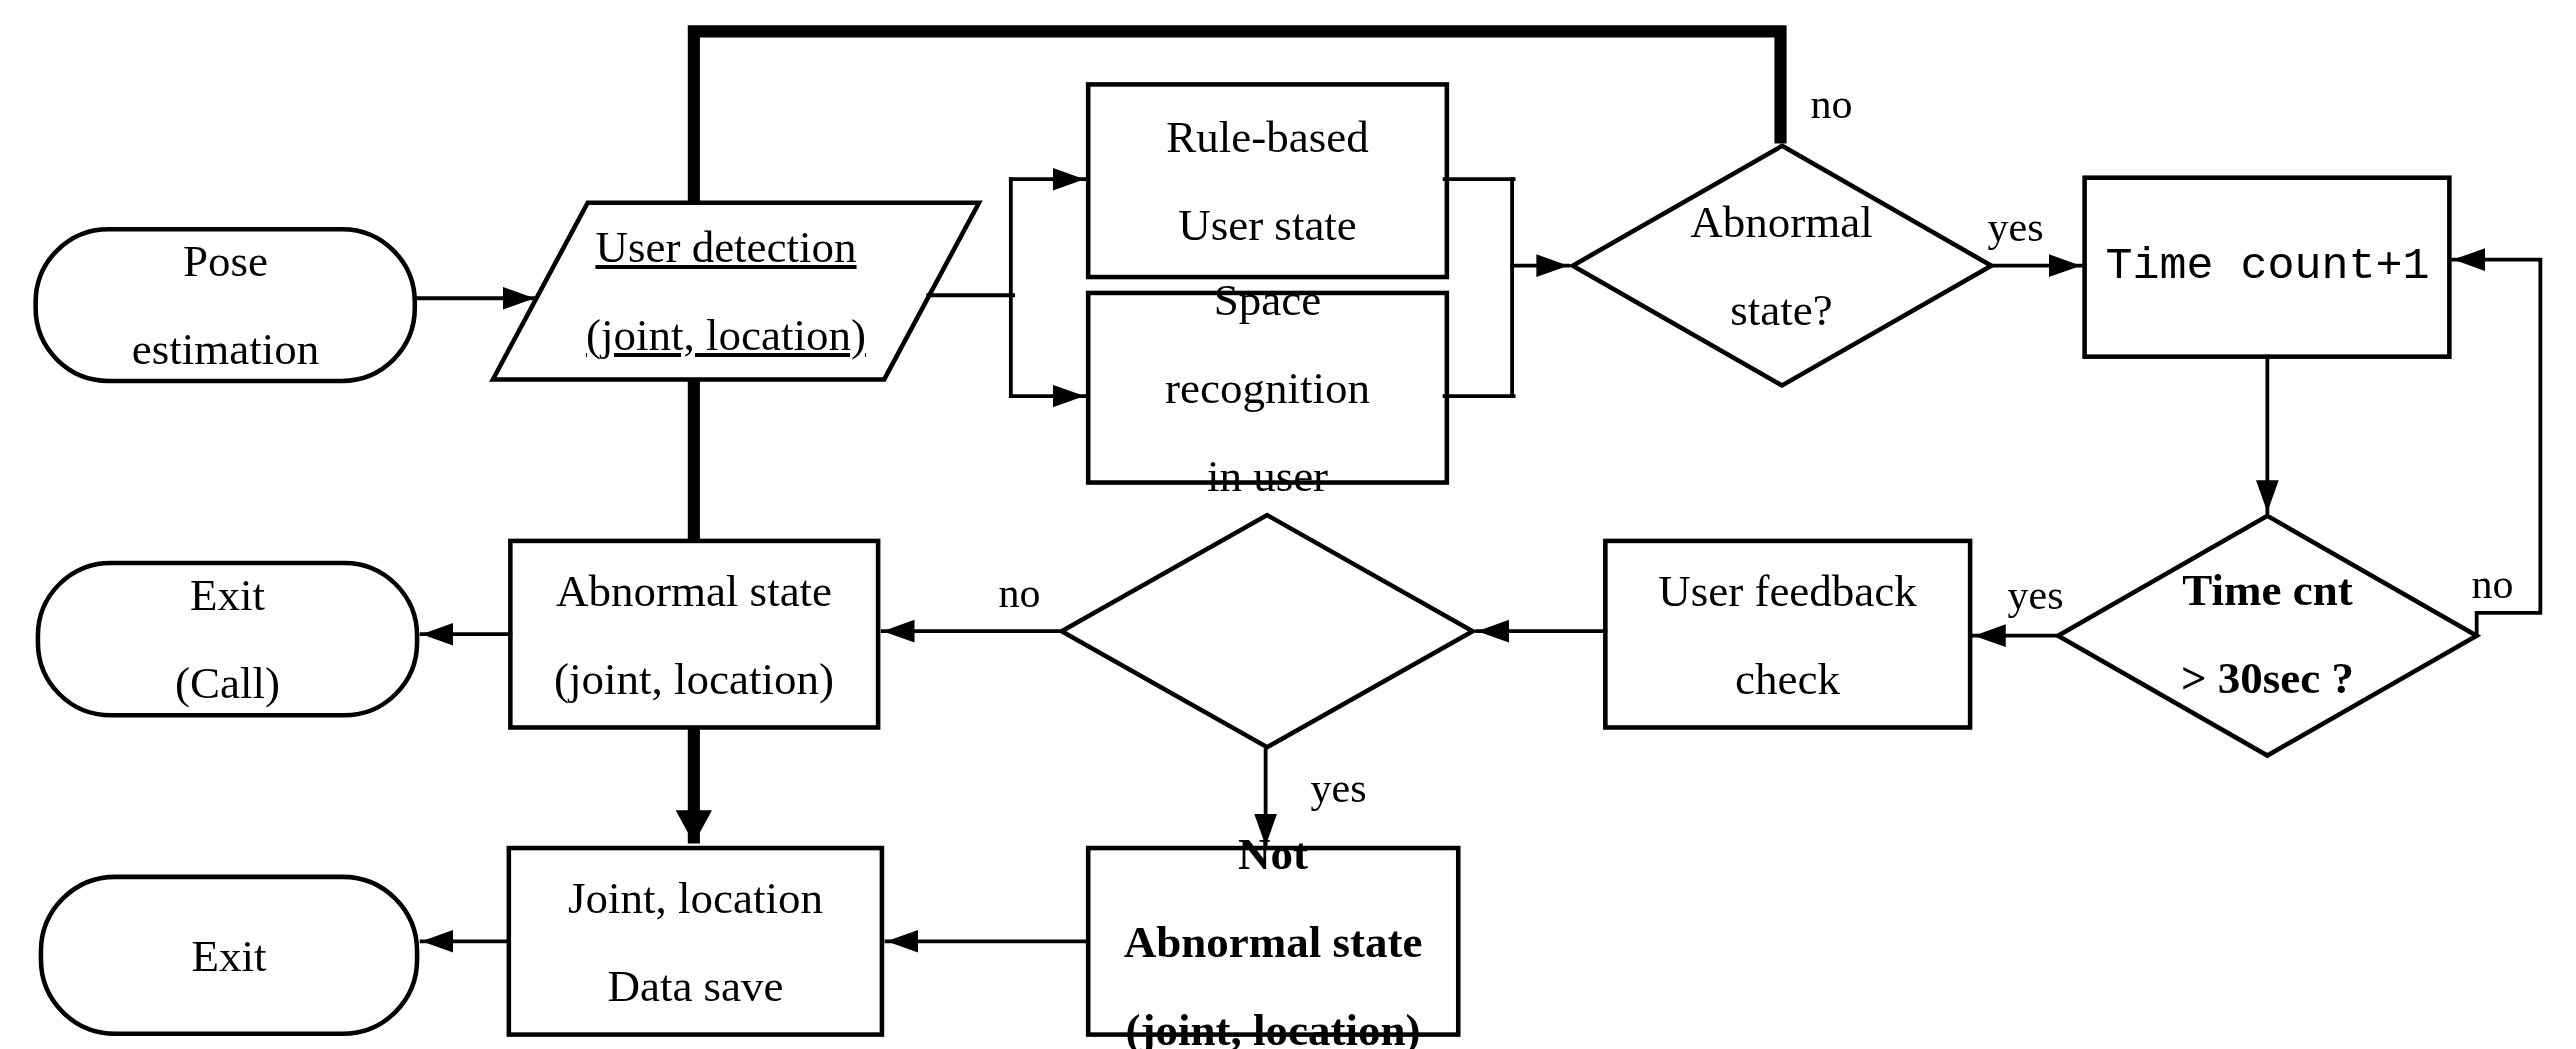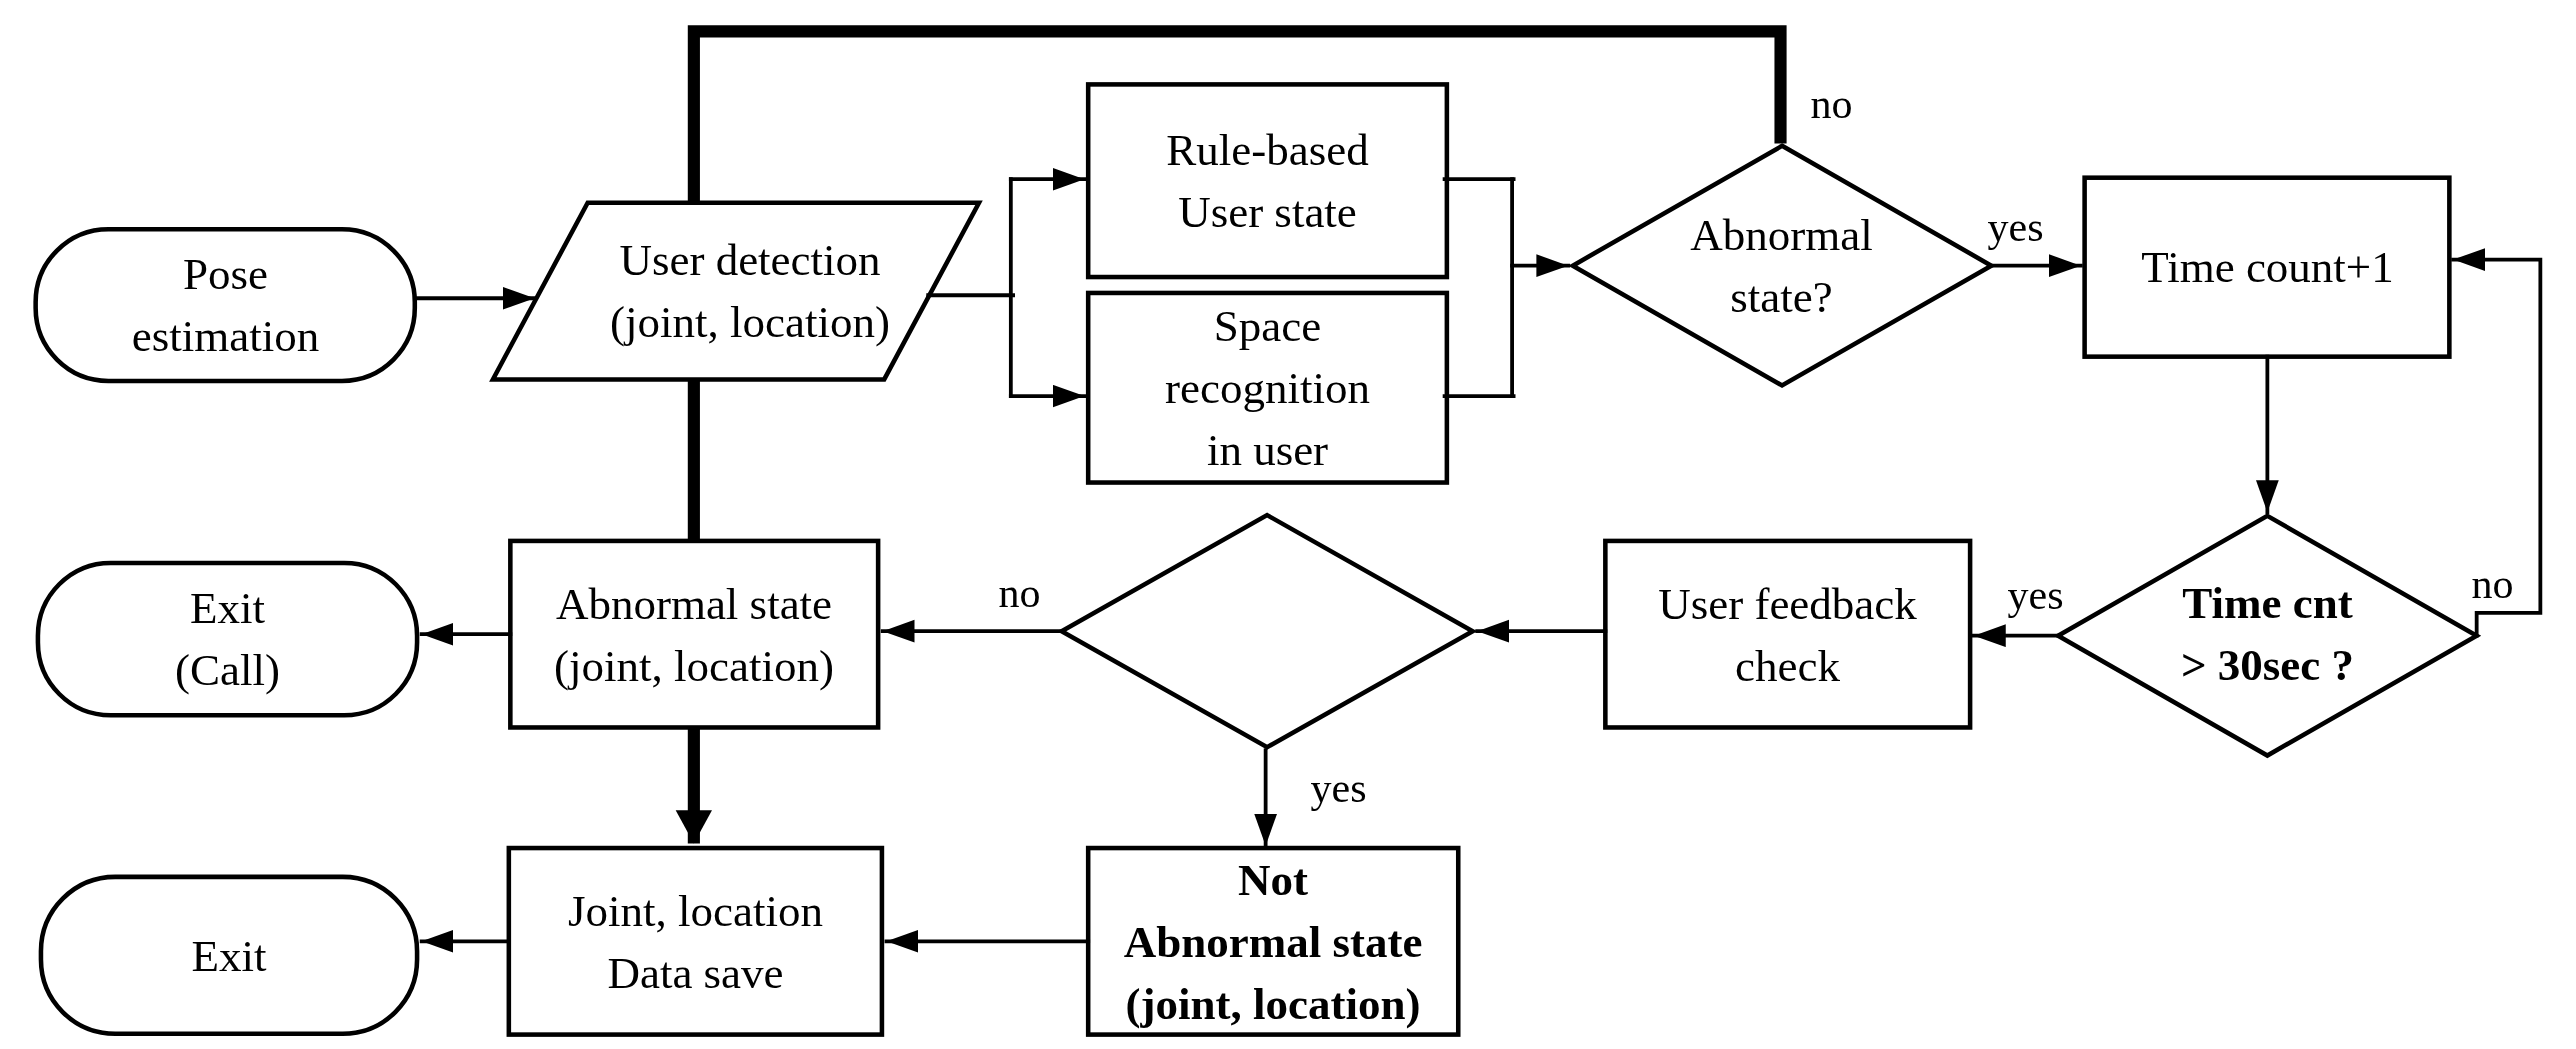--- a/index.html
+++ b/index.html
@@ -10,21 +10,21 @@
     font-family:"Liberation Serif","DejaVu Serif",serif;
     color:#000000;
     overflow:hidden;
   }
   .canvas svg{position:absolute;left:0;top:0;}
   .lbl{
     position:absolute;
     display:flex;align-items:center;justify-content:center;
     text-align:center;
     white-space:pre-line;
-    font-size:45px;line-height:62px;
+    font-size:45px;line-height:88px;
     color:#000;
     pointer-events:none;
   }
   .edge-lbl{
     position:absolute;
     display:flex;align-items:center;justify-content:center;
     text-align:left;
     font-size:42px;line-height:45px;
     color:#000;
     pointer-events:none;
@@ -86,30 +86,30 @@
       <path d="M 1400 832 L 1164 832" marker-end="url(#arr)"></path>
       <path d="M 1669 989 L 1669 1115" marker-end="url(#arr)"></path>
       <path d="M 1435 1241 L 1169 1241" marker-end="url(#arr)"></path>
       <path d="M 671 1241 L 556 1241" marker-end="url(#arr)"></path>
       <path d="M 673 836 L 556 836" marker-end="url(#arr)"></path>
     </g>
   </svg>
 
   <div class="lbl" style="left:36px;top:229px;width:379px;height:152px;">Pose
 estimation</div>
-  <div class="lbl" style="left:507px;top:202px;width:486px;height:177px;">User detection
+  <div class="lbl" style="left:483px;top:202px;width:486px;height:177px;text-decoration:underline;">User detection
 (joint, location)</div>
   <div class="lbl" style="left:1088px;top:84px;width:359px;height:193px;">Rule-based
 User state</div>
   <div class="lbl" style="left:1630px;top:190px;width:303px;height:152px;">Abnormal
 state?</div>
   <div class="lbl" style="left:1088px;top:293px;width:359px;height:190px;">Space
 recognition
 in user</div>
-  <div class="lbl" style="left:2085px;top:177px;width:365px;height:179px;">Time count+1</div>
+  <div class="lbl" style="left:2085px;top:177px;width:365px;height:179px;font-family:Liberation Mono, monospace;">Time count+1</div>
   <div class="lbl" style="left:2116px;top:558px;width:303px;height:152px;font-weight:bold;">Time cnt
 &gt; 30sec ?</div>
   <div class="lbl" style="left:1605px;top:541px;width:365px;height:187px;">User feedback
 check</div>
   <div class="lbl" style="left:510px;top:541px;width:368px;height:187px;">Abnormal state
 (joint, location)</div>
   <div class="lbl" style="left:1088px;top:848px;width:370px;height:187px;font-weight:bold;">Not
 Abnormal state
 (joint, location)</div>
   <div class="lbl" style="left:509px;top:848px;width:373px;height:187px;">Joint, location

